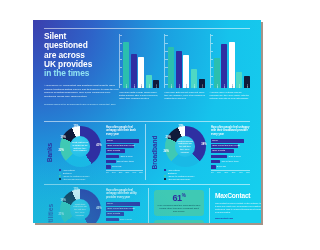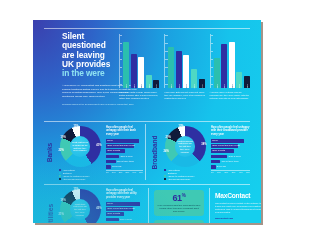--- a/index.html
+++ b/index.html
@@ -24,21 +24,21 @@
   }
   .page::after{
     content:""; position:absolute; left:0; bottom:0; width:100%; height:46%;
     background: radial-gradient(90% 120% at 8% 100%, rgba(30,180,205,.55) 0%, rgba(25,200,230,0) 62%);
     pointer-events:none;
   }
 
   .rule { position: absolute; height: 1px; background: rgba(255,255,255,.55); }
 
   
-  .hero { position: absolute; left: 11px; top: 12px; width: 78px; margin-left: 18px; }
+  .hero { position: absolute; left: 11px; top: 12px; width: 78px; }
   .hero h1 {
     font-size: 8.4px; line-height: 9.3px; font-weight: bold; color: #ffffff;
     letter-spacing: -.1px;
   }
   .hero h1 .tint { color: #8fe3f2; }
   .hero p.lede {
     margin-top: 6px; font-size: 2.5px; line-height: 3.5px; color: #eaf7fd;
   }
   .hero p.src {
     margin-top: 5px; font-size: 2.1px; line-height: 3px; color: #bfe8f6;
@@ -117,23 +117,23 @@
 <div id="stage">
   <div class="page-shadow"></div>
   <div class="page">
 
     <div class="rule" style="left:11px; top:8px; width:206px;"></div>
 
     <div class="hero">
       <h1>
         <span>Silent</span><br>
         <span>questioned</span><br>
-        <span>are leaving</span><br>
+        <span>are across</span><br>
         <span>UK provides</span><br>
-        <span class="tint">in the were</span>
+        <span class="tint">in the times</span>
       </h1>
       <p class="lede">A new survey by MaxContact has quantified what ought to alarm leaders: traditional British reserve  and its tendency to mask the real problem for British businesses. Over 2,000 consumers were questioned across daily-facing sectors.</p>
       <p class="src">Research carried out by an independent panel on behalf of MaxContact, 2024.</p>
     </div>
 
     <div class="topcharts">
       <div class="bc">
         <div class="plot">
           <div class="tick" style="top:2%"></div>
             <div class="tick" style="top:17%"></div>

